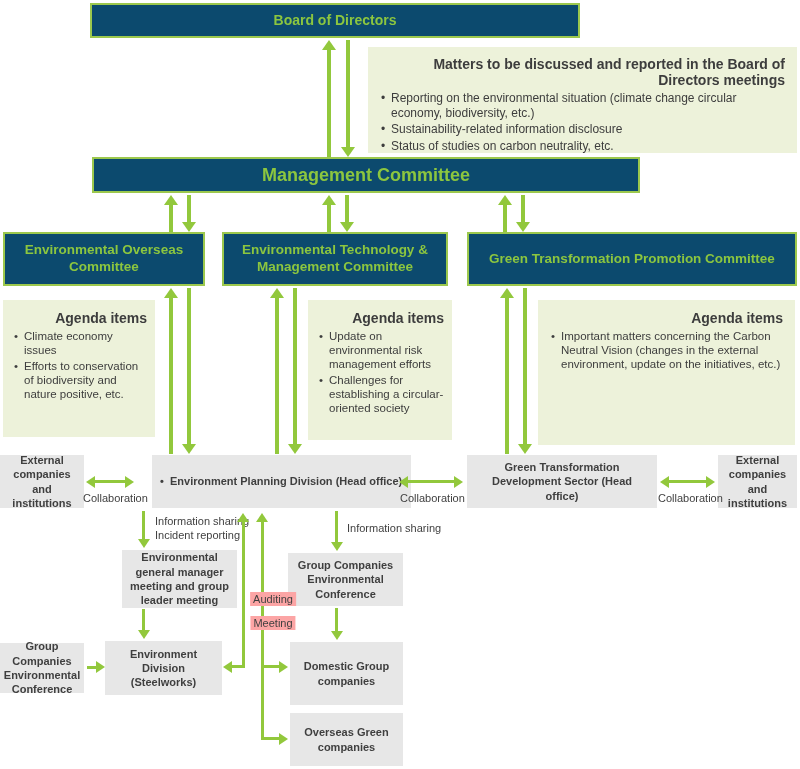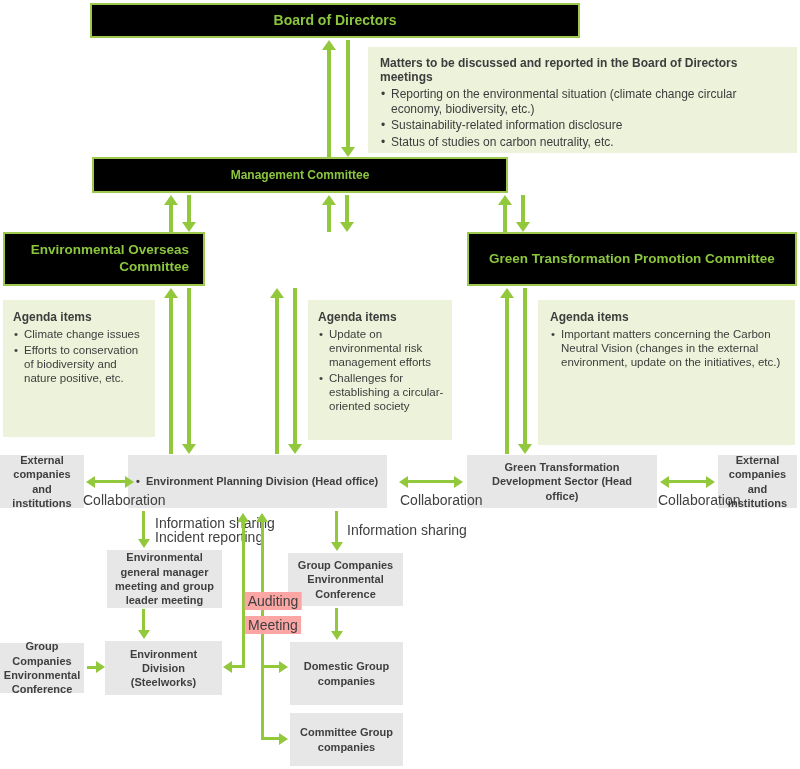--- a/index.html
+++ b/index.html
@@ -2,30 +2,30 @@
 <html><head>
 <meta charset="utf-8">
 <style>
   * { margin:0; padding:0; box-sizing:border-box; }
   html,body { background:#ffffff; }
   body { font-family:"Liberation Sans", sans-serif; color:#3f3f3f; }
   #canvas { position:relative; width:800px; height:769px; background:#ffffff; overflow:hidden; }
 
   
   .green-box {
-    position:absolute; background:#000000; border:2px solid #9cc84d;
+    position:absolute; background:#0c4a6e; border:2px solid #9cc84d;
     color:#8cc63f; font-weight:bold; display:flex; align-items:center;
-    justify-content:center; text-align:right; line-height:1.25;
+    justify-content:center; text-align:center; line-height:1.25;
   }
 
   
   .pale-box {
     position:absolute; background:#edf2da; color:#3d3d3d; text-align:left;
   }
-  .pale-box .pb-title { font-weight:bold; font-size:12px; margin-bottom:3px; }
+  .pale-box .pb-title { font-weight:bold; font-size:14px; margin-bottom:3px;text-align:right; }
   .pale-box ul { list-style:none; }
   .pale-box li { position:relative; padding-left:11px; margin-top:2px; line-height:1.22; }
   .pale-box li::before { content:"\2022"; position:absolute; left:1px; top:0; }
 
   
   .gray-box {
     position:absolute; background:#e7e7e7; color:#3f3f3f; font-weight:bold;
     font-size:11px; line-height:1.3; display:flex; align-items:center;
     justify-content:center; text-align:center; padding:3px 4px;
   }
@@ -37,56 +37,59 @@
   
   .vline, .hline { position:absolute; background:#92c83c; }
   .tri { position:absolute; width:0; height:0; }
   .tri-up    { border-left:7px solid transparent; border-right:7px solid transparent; border-bottom:10px solid #92c83c; }
   .tri-down  { border-left:7px solid transparent; border-right:7px solid transparent; border-top:10px solid #92c83c; }
   .tri-up-s  { border-left:6px solid transparent; border-right:6px solid transparent; border-bottom:9px solid #92c83c; }
   .tri-down-s{ border-left:6px solid transparent; border-right:6px solid transparent; border-top:9px solid #92c83c; }
   .tri-left-s{ border-top:6px solid transparent; border-bottom:6px solid transparent; border-right:9px solid #92c83c; }
   .tri-right-s{ border-top:6px solid transparent; border-bottom:6px solid transparent; border-left:9px solid #92c83c; }
 
-  .edge-label { position:absolute; font-size:14px; color:#3f3f3f; white-space:nowrap; }
+  .edge-label { position:absolute; font-size:11px; color:#3f3f3f; white-space:nowrap; }
   .edge-label.onwhite { background:#fca5a5; padding:1px 3px; transform:translateX(-50%);margin-left:20px; }
 </style>
 </head>
 <body>
 
 <div id="canvas">
 
   <div class="green-box" style="left:90px; top:3px; width:490px; height:35px; font-size:14px;">
     <span>Board of Directors</span>
   </div>
 
   <div class="pale-box" style="left:368px; top:47px; width:429px; height:106px; padding:9px 12px; font-size:12px;">
     <div class="pb-title">Matters to be discussed and reported in the Board of Directors meetings</div>
     <ul>
       <li>Reporting on the environmental situation (climate change circular economy, biodiversity, etc.)</li>
       <li>Sustainability-related information disclosure</li>
       <li>Status of studies on carbon neutrality, etc.</li>
     </ul>
   </div>
 
-  <div class="green-box" style="left:92px; top:157px; width:416px; height:36px; font-size:12px;">
+  <div class="green-box" style="left:92px; top:157px; width:548px; height:36px; font-size:18px;">
     <span>Management Committee</span>
   </div>
 
   <div class="green-box" style="left:3px; top:232px; width:202px; height:54px; font-size:13.5px; padding:0 14px;">
     <span>Environmental Overseas Committee</span>
   </div>
+  <div class="green-box" style="left:222px; top:232px; width:226px; height:54px; font-size:13.5px; padding:0 14px;">
+    <span>Environmental Technology &amp; Management Committee</span>
+  </div>
   <div class="green-box" style="left:467px; top:232px; width:330px; height:54px; font-size:13.5px; padding:0 10px;">
     <span>Green Transformation Promotion Committee</span>
   </div>
 
   <div class="pale-box" style="left:3px; top:300px; width:152px; height:137px; padding:10px 8px 10px 10px; font-size:11.5px;">
     <div class="pb-title">Agenda items</div>
     <ul>
-      <li>Climate change issues</li>
+      <li>Climate economy issues</li>
       <li>Efforts to conservation of biodiversity and nature positive, etc.</li>
     </ul>
   </div>
   <div class="pale-box" style="left:308px; top:300px; width:144px; height:140px; padding:10px 8px 10px 10px; font-size:11.5px;">
     <div class="pb-title">Agenda items</div>
     <ul>
       <li>Update on environmental risk management efforts</li>
       <li>Challenges for establishing a circular-oriented society</li>
     </ul>
   </div>
@@ -94,56 +97,56 @@
     <div class="pb-title">Agenda items</div>
     <ul>
       <li>Important matters concerning the Carbon Neutral Vision (changes in the external environment, update on the initiatives, etc.)</li>
     </ul>
   </div>
 
   <div class="gray-box" style="left:0px; top:455px; width:84px; height:53px;">
     <span>External companies and institutions</span>
   </div>
 
-  <div class="gray-box left-list" style="left:128px; top:455px; width:259px; height:53px; padding:5px 8px;">
+  <div class="gray-box left-list" style="left:152px; top:455px; width:259px; height:53px; padding:5px 8px;">
     <ul>
       <li>Environment Planning Division (Head office)</li>
     </ul>
   </div>
 
   <div class="gray-box" style="left:467px; top:455px; width:190px; height:53px; padding:3px 24px;">
     <span>Green Transformation Development Sector (Head office)</span>
   </div>
 
   <div class="gray-box" style="left:718px; top:455px; width:79px; height:53px;">
     <span>External companies and institutions</span>
   </div>
 
-  <div class="gray-box" style="left:107px; top:550px; width:115px; height:58px;">
+  <div class="gray-box" style="left:122px; top:550px; width:115px; height:58px;">
     <span>Environmental general manager meeting and group leader meeting</span>
   </div>
 
   <div class="gray-box" style="left:288px; top:553px; width:115px; height:53px;">
     <span>Group Companies Environmental Conference</span>
   </div>
 
   <div class="gray-box" style="left:0px; top:643px; width:84px; height:50px;">
     <span>Group Companies Environmental Conference</span>
   </div>
 
   <div class="gray-box" style="left:105px; top:641px; width:117px; height:54px;">
     <span>Environment Division (Steelworks)</span>
   </div>
 
   <div class="gray-box" style="left:290px; top:642px; width:113px; height:63px;">
     <span>Domestic Group companies</span>
   </div>
 
   <div class="gray-box" style="left:290px; top:713px; width:113px; height:53px;">
-    <span>Committee Group companies</span>
+    <span>Overseas Green companies</span>
   </div>
 
   <div class="tri tri-up" style="left:322px; top:40px;"></div>
   <div class="vline" style="left:327px; top:50px; width:4px; height:107px;"></div>
   <div class="vline" style="left:346px; top:40px; width:4px; height:107px;"></div>
   <div class="tri tri-down" style="left:341px; top:147px;"></div>
 
   <div class="tri tri-up" style="left:164px; top:195px;"></div>
   <div class="vline" style="left:169px; top:204px; width:4px; height:28px;"></div>
   <div class="vline" style="left:187px; top:195px; width:4px; height:28px;"></div>

